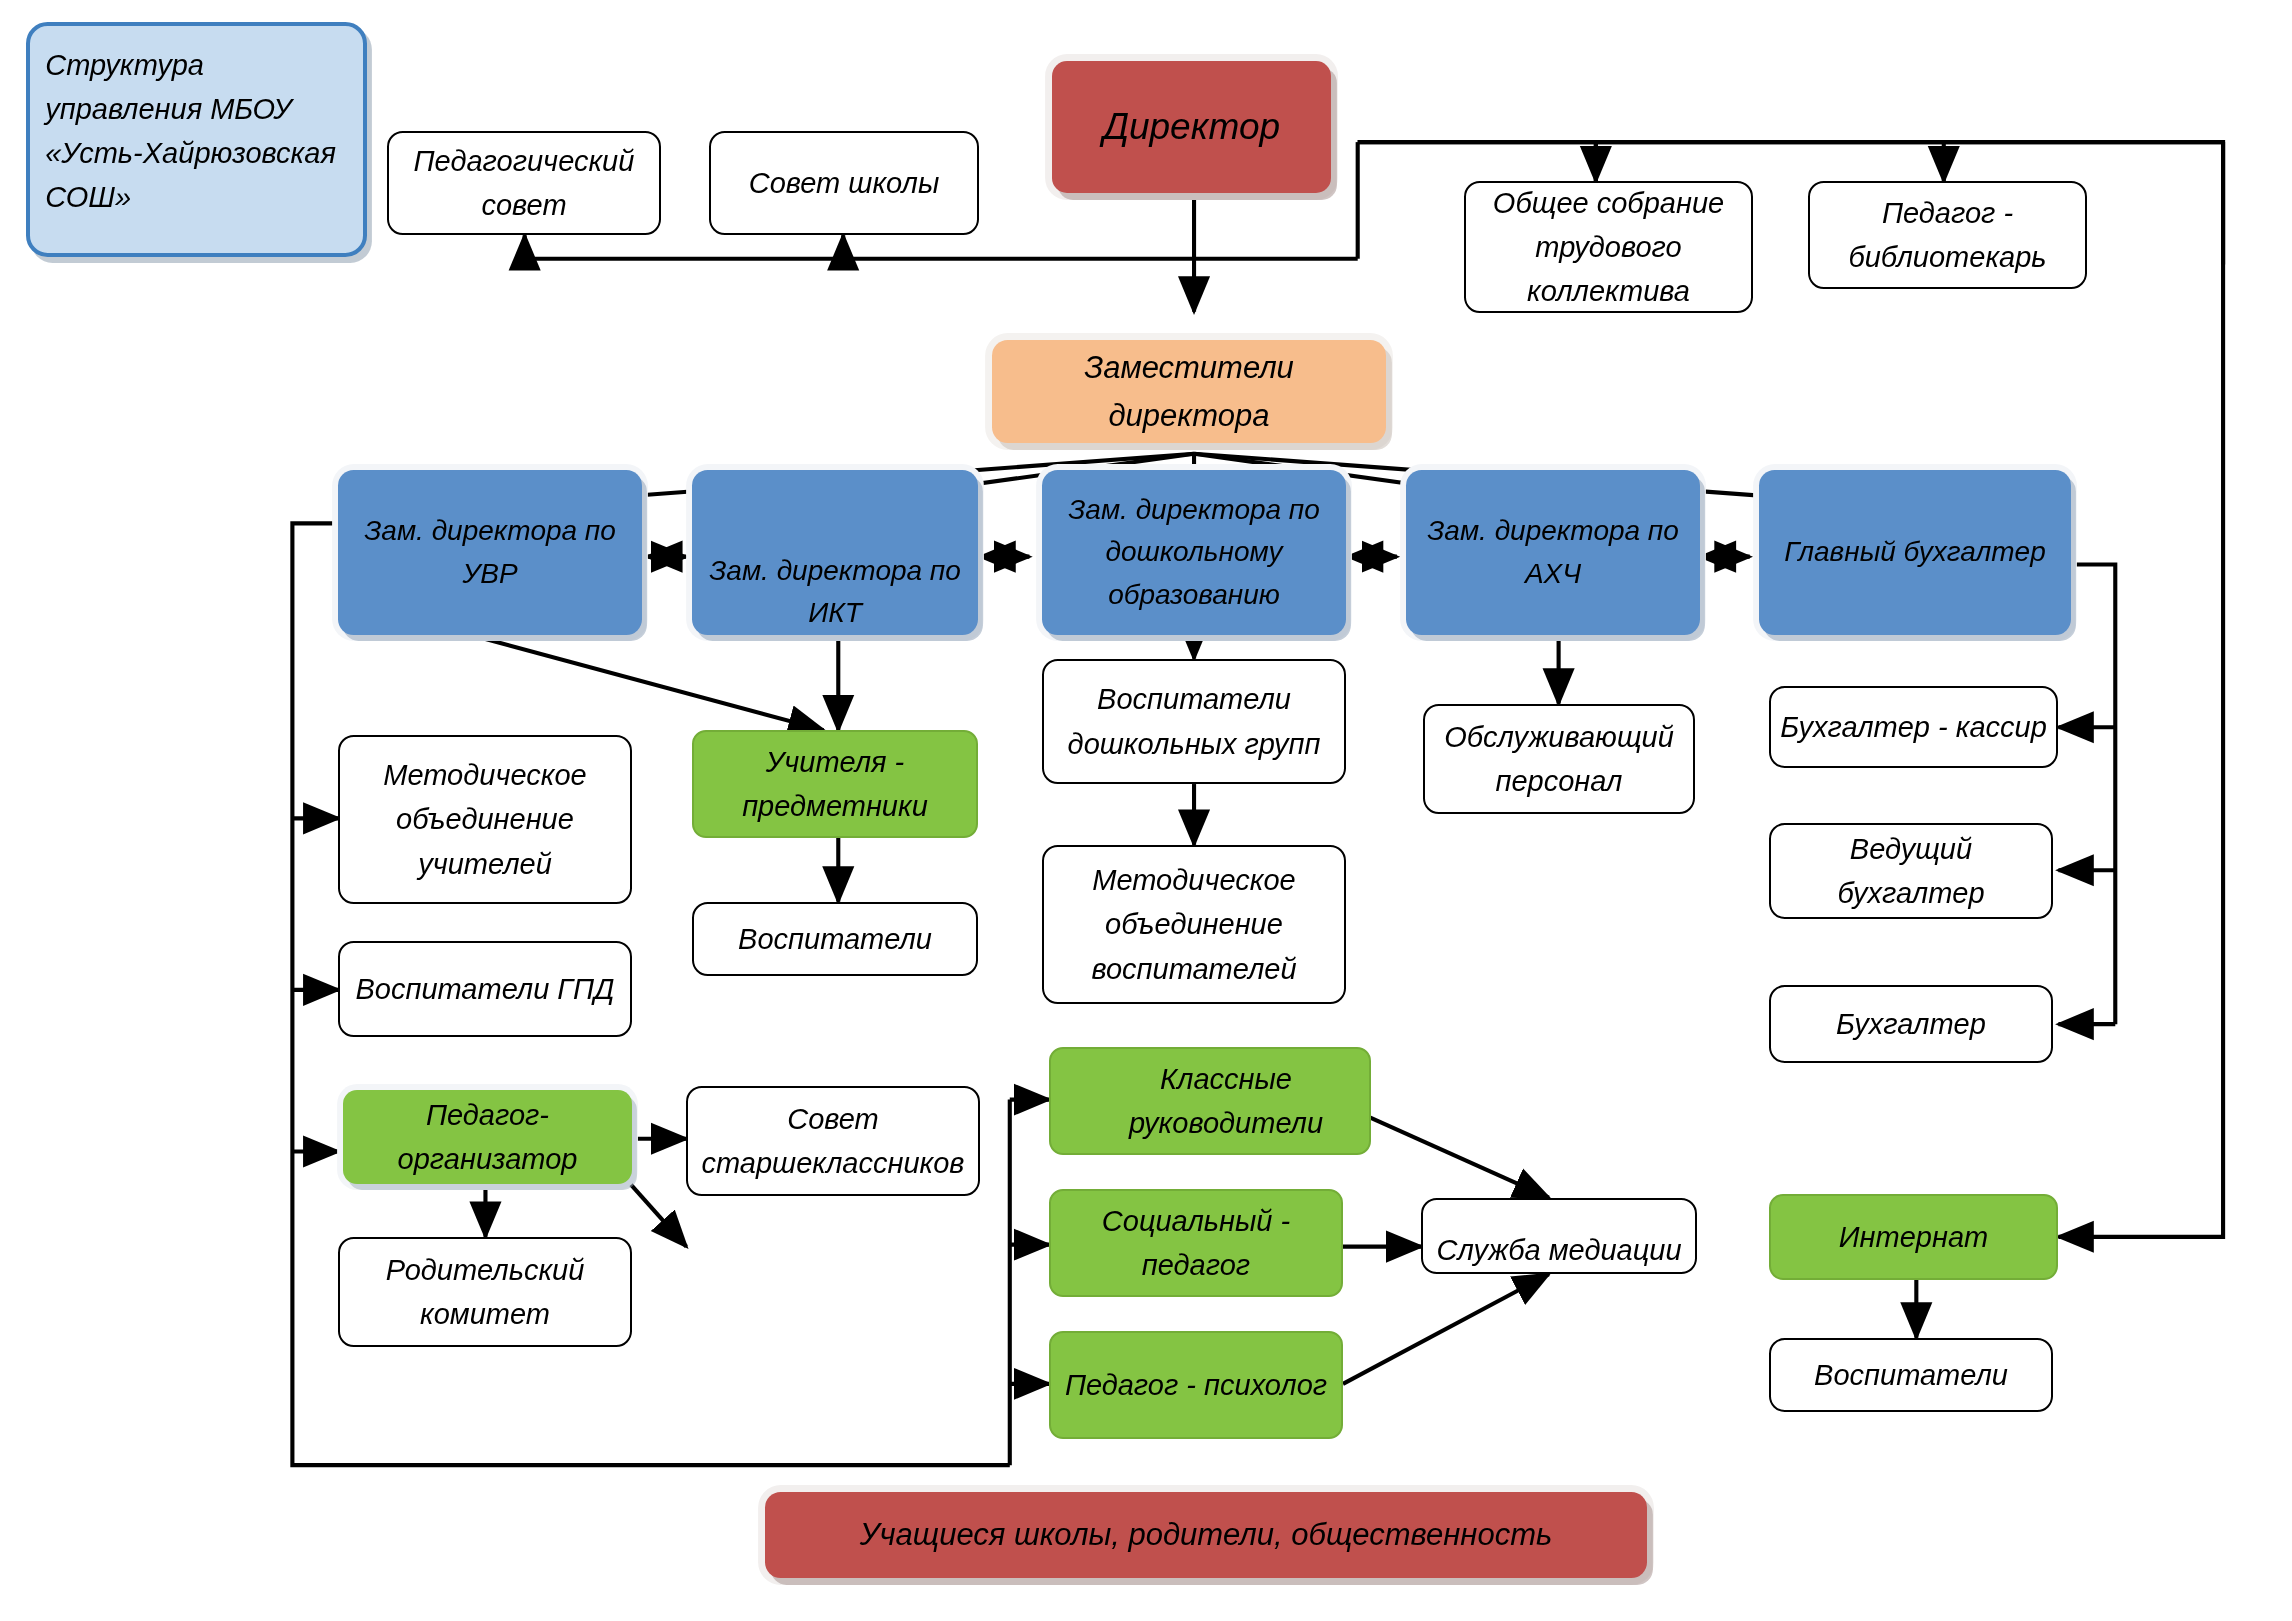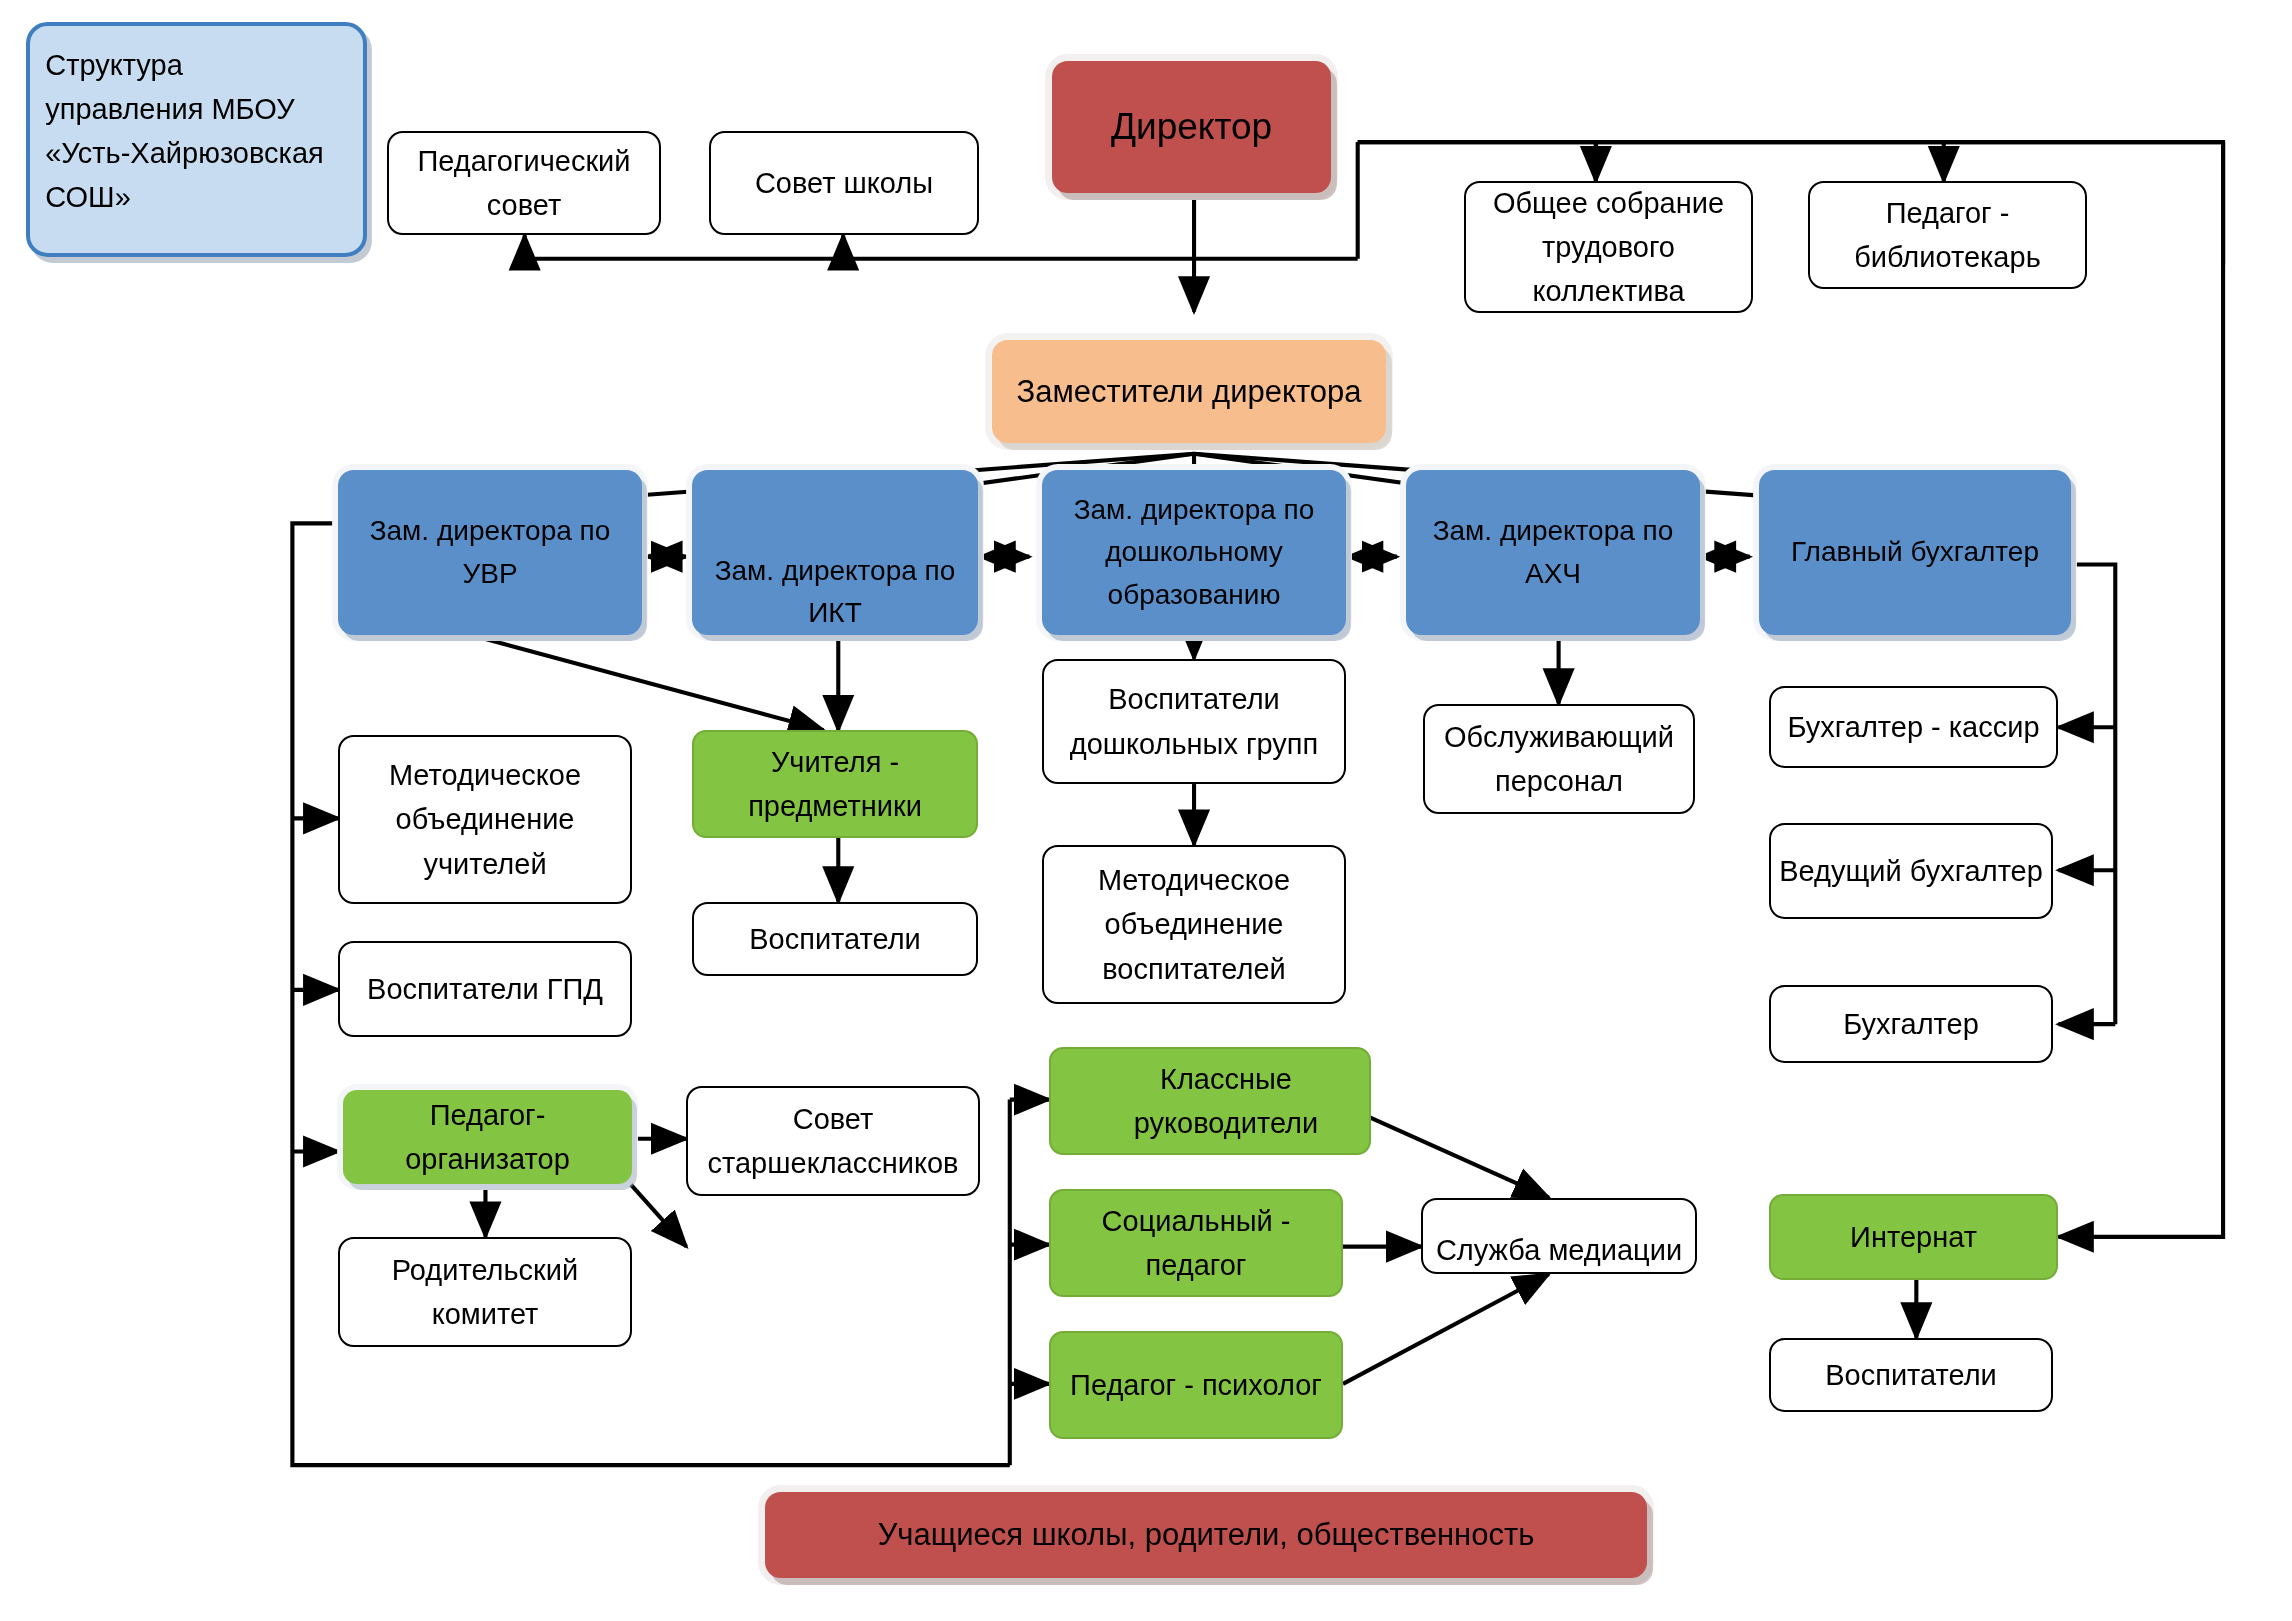--- a/index.html
+++ b/index.html
@@ -7,20 +7,21 @@
     padding: 0;
     background: #ffffff;
   }
   #canvas {
     position: relative;
     width: 2293px;
     height: 1621px;
     background: #ffffff;
     font-family: "Liberation Sans", sans-serif;
     overflow: hidden;
+    font-style: italic;
   }
   svg.edges {
     position: absolute;
     left: 0; top: 0;
     width: 2293px;
     height: 1621px;
     pointer-events: none;
   }
   .node {
     position: absolute;
@@ -176,21 +177,21 @@
   </div>
 
   <div class="node plain" style="left:387px; top:131px; width:274px; height:104px;">
     <span>Педагогический совет</span>
   </div>
 
   <div class="node plain" style="left:709px; top:131px; width:270px; height:104px;">
     <span>Совет школы</span>
   </div>
 
-  <div class="node red" style="left:1052px; top:61px; width:279px; height:132px;">
+  <div class="node red" style="left:1052px; top:61px; width:279px; height:132px;border-radius:15px;">
     <span>Директор</span>
   </div>
 
   <div class="node plain" style="left:1464px; top:181px; width:289px; height:132px;">
     <span>Общее собрание трудового коллектива</span>
   </div>
 
   <div class="node plain" style="left:1808px; top:181px; width:279px; height:108px;">
     <span>Педагог - библиотекарь</span>
   </div>

